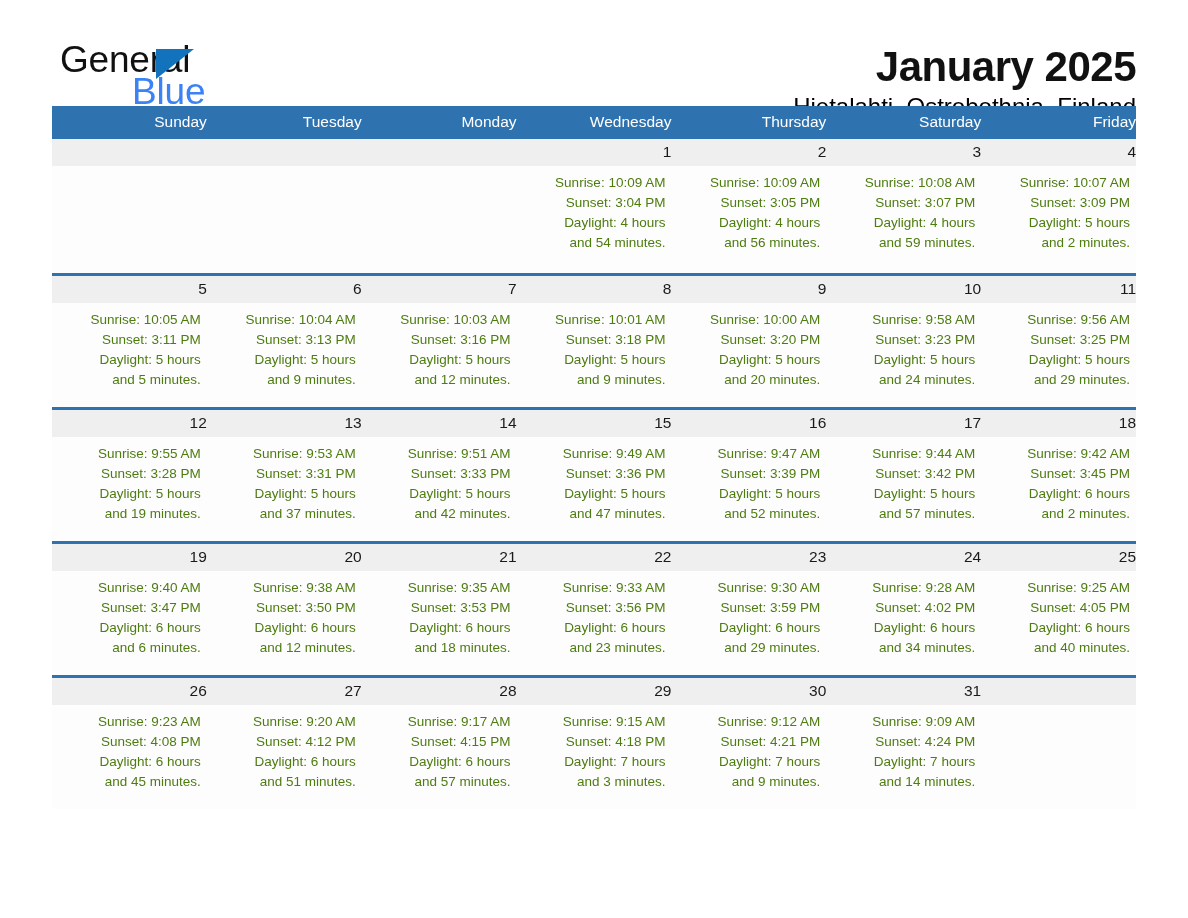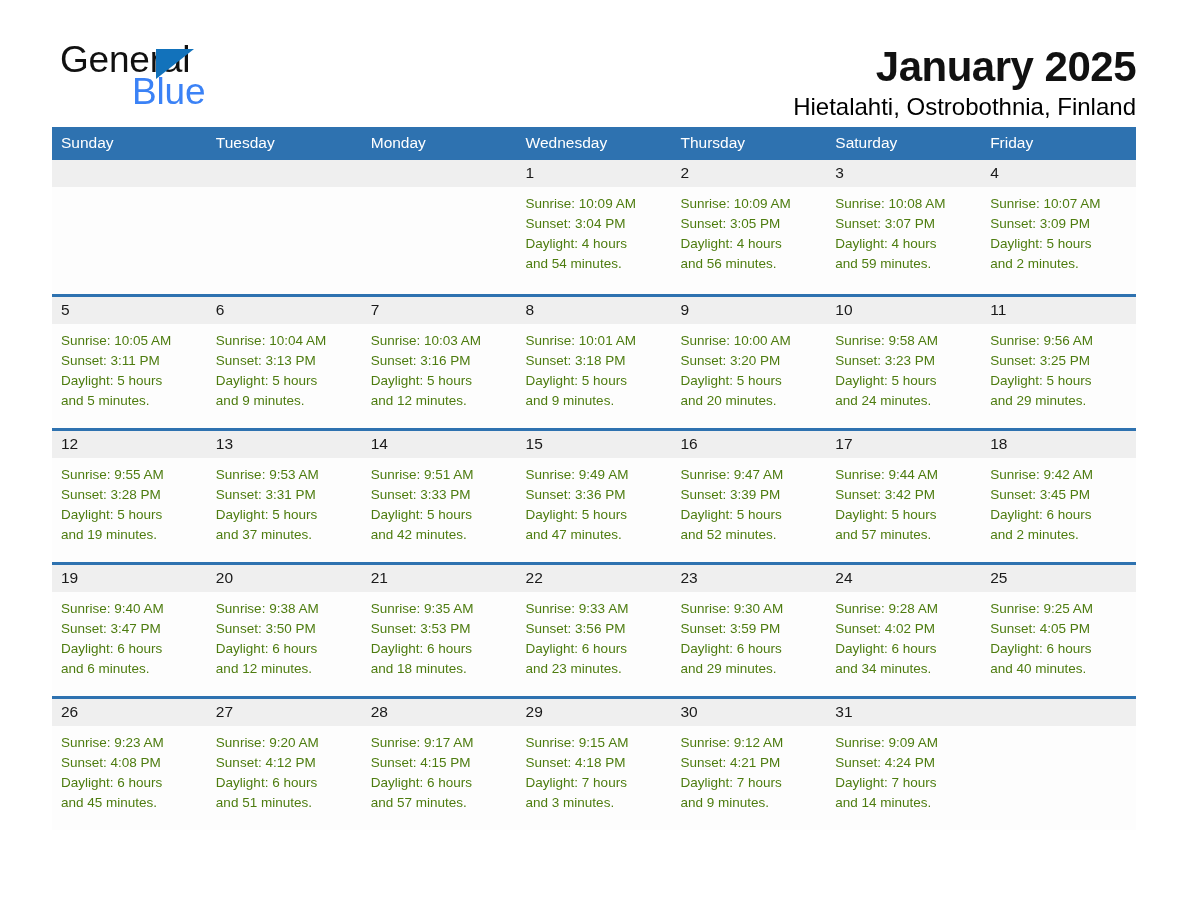--- a/index.html
+++ b/index.html
@@ -18,21 +18,21 @@
     position: relative;
     width: 1188px;
     height: 918px;
     box-sizing: border-box;
     padding: 0 52px;
   }
 
   
   .header {
     position: relative;
-    height: 127px;
+    height: 98px;
   }
   .brand {
     position: absolute;
     left: 4px;
     top: 40px;
     width: 300px;
     height: 76px;
   }
   .brand-general {
     position: absolute;
@@ -81,21 +81,22 @@
     font-size: 24px;
     line-height: 30px;
     font-weight: 400;
     color: #000000;
   }
 
   
   .calendar {
     position: relative;
     width: 1084px;
-    margin-top: 0px;
+    margin-top: 8px;
+    text-align: right;
   }
   .weekday-row {
     display: flex;
     background: #2e72b0;
   }
   .weekday {
     flex: 1 1 0;
     min-width: 0;
     color: #ffffff;
     font-size: 15.5px;

